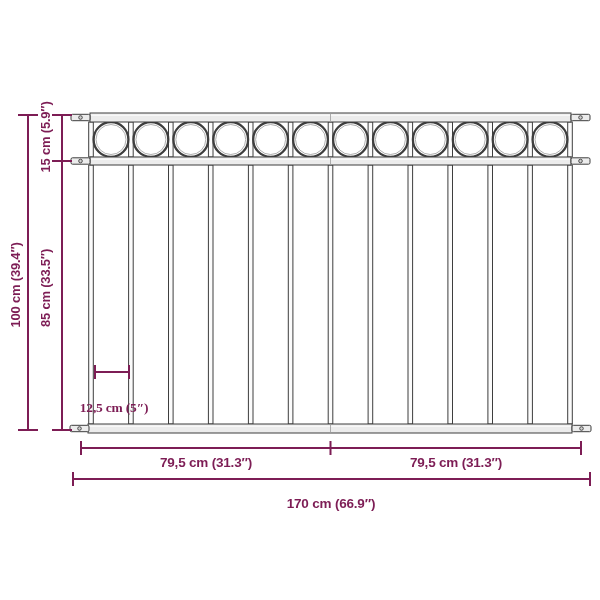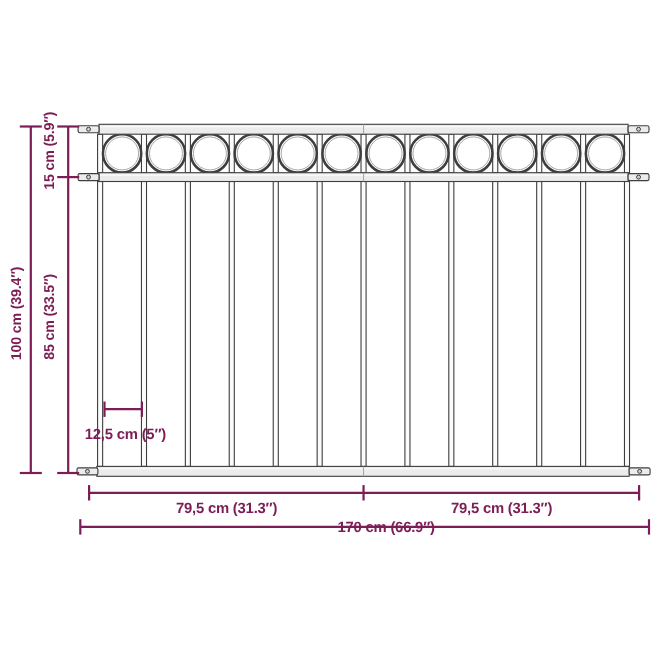--- a/index.html
+++ b/index.html
@@ -131,21 +131,21 @@
         <line x1="590" y1="472" x2="590" y2="486" stroke="#7d1d55" stroke-width="2"></line>
       </g>
     </svg>
 
   <div class="dim-label vertical" style="left:15px;top:285px;">100 cm (39.4″)</div>
 
   <div class="dim-label vertical" style="left:45px;top:137px;">15 cm (5.9″)</div>
 
   <div class="dim-label vertical" style="left:45px;top:288px;">85 cm (33.5″)</div>
 
-  <div class="dim-label" style="left:114px;top:395px;">12,5 cm (5″)</div>
+  <div class="dim-label" style="left:114px;top:408px;font-family:Liberation Serif, serif;">12,5 cm (5″)</div>
 
   <div class="dim-label" style="left:206px;top:462px;">79,5 cm (31.3″)</div>
 
   <div class="dim-label" style="left:456px;top:462px;">79,5 cm (31.3″)</div>
 
-  <div class="dim-label" style="left:331px;top:479px;margin-left:20px;">170 cm (66.9″)</div>
+  <div class="dim-label" style="left:331px;top:503px;">170 cm (66.9″)</div>
 
 </div>
 
 </body></html>

